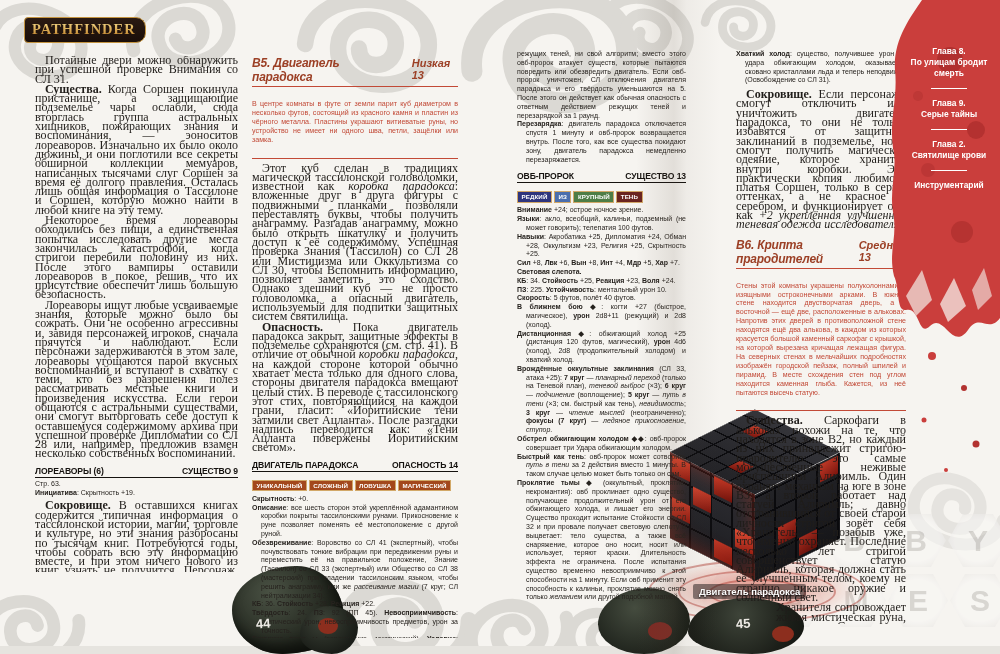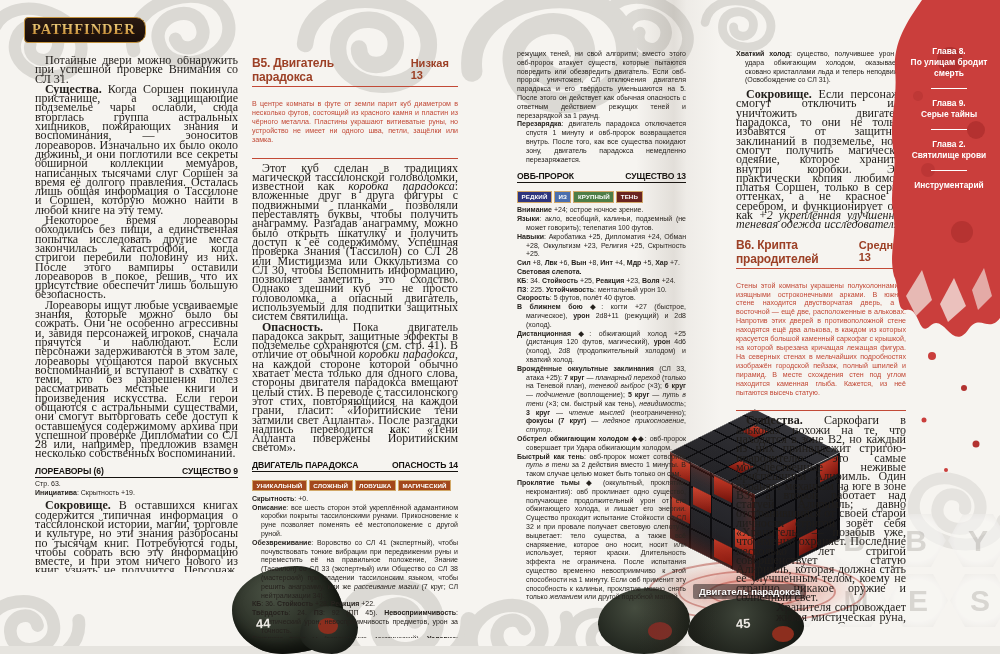--- a/index.html
+++ b/index.html
@@ -20,21 +20,21 @@
   
   .col{position:absolute;overflow:hidden;z-index:2;}
   #col1{left:35px;top:56px;width:203px;height:516px;}
   #col2{left:252px;top:48px;width:206px;height:590px;}
   #col3{left:517px;top:50px;width:169px;height:588px;}
   #col4{left:736px;top:50px;width:170px;height:574px;}
   p.body{font-family:"Liberation Serif",serif;font-size:12px;line-height:9.3px;text-align:justify;
     color:#201d1a;margin:0 0 1px;text-indent:10px;}
   p.body.ni{text-indent:0;}
   .sec-h{display:flex;justify-content:space-between;align-items:baseline;font-weight:bold;
-    color:#9c4026;margin:8px 0 2px;}
+    color:#9c4026;margin:8px 0 2px;font-style:italic;}
   .sec-h .t{font-size:12px;letter-spacing:-.2px;}
   .sec-h .lvl{font-size:11px;margin-left:30px;}
   .flavor{font-size:7.1px;line-height:8.9px;color:#c24936;text-align:justify;
     border-top:1.2px solid #c24936;border-bottom:1.2px solid #c24936;padding:13px 0;margin:2px 0 5px;}
   .stat-h{display:flex;justify-content:space-between;font-weight:bold;font-size:8.6px;color:#15120f;
     border-bottom:1.6px solid #15120f;padding-bottom:1px;margin:7px 0 2px;letter-spacing:-.1px;}
   .tags{margin:1px 0 3px;}
   .tag{display:inline-block;font-weight:bold;font-size:6.2px;color:#fff;padding:1px 3.5px 1.5px;
     margin-right:2px;border:1px solid #d2a868;letter-spacing:.1px;}
   .sl{font-size:7px;line-height:8.8px;color:#26221e;text-align:justify;padding-left:9px;text-indent:-9px;margin:0;}

